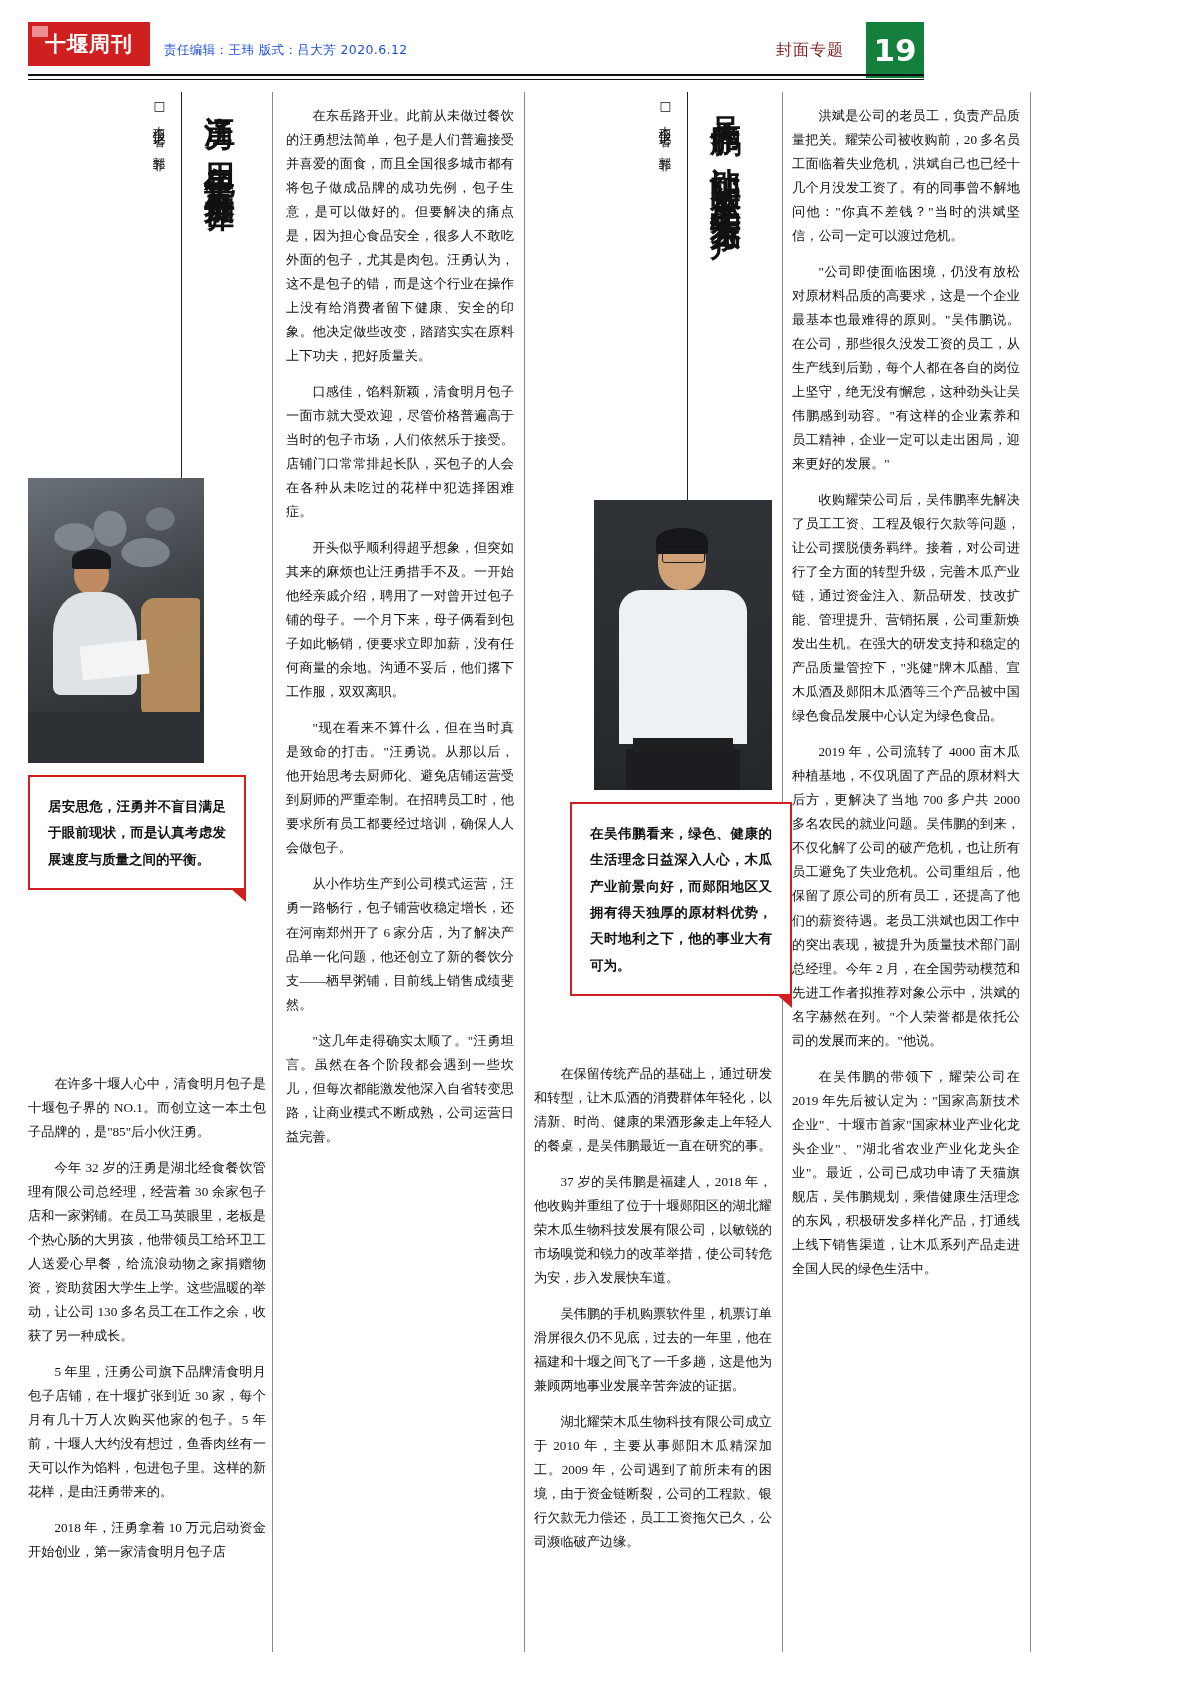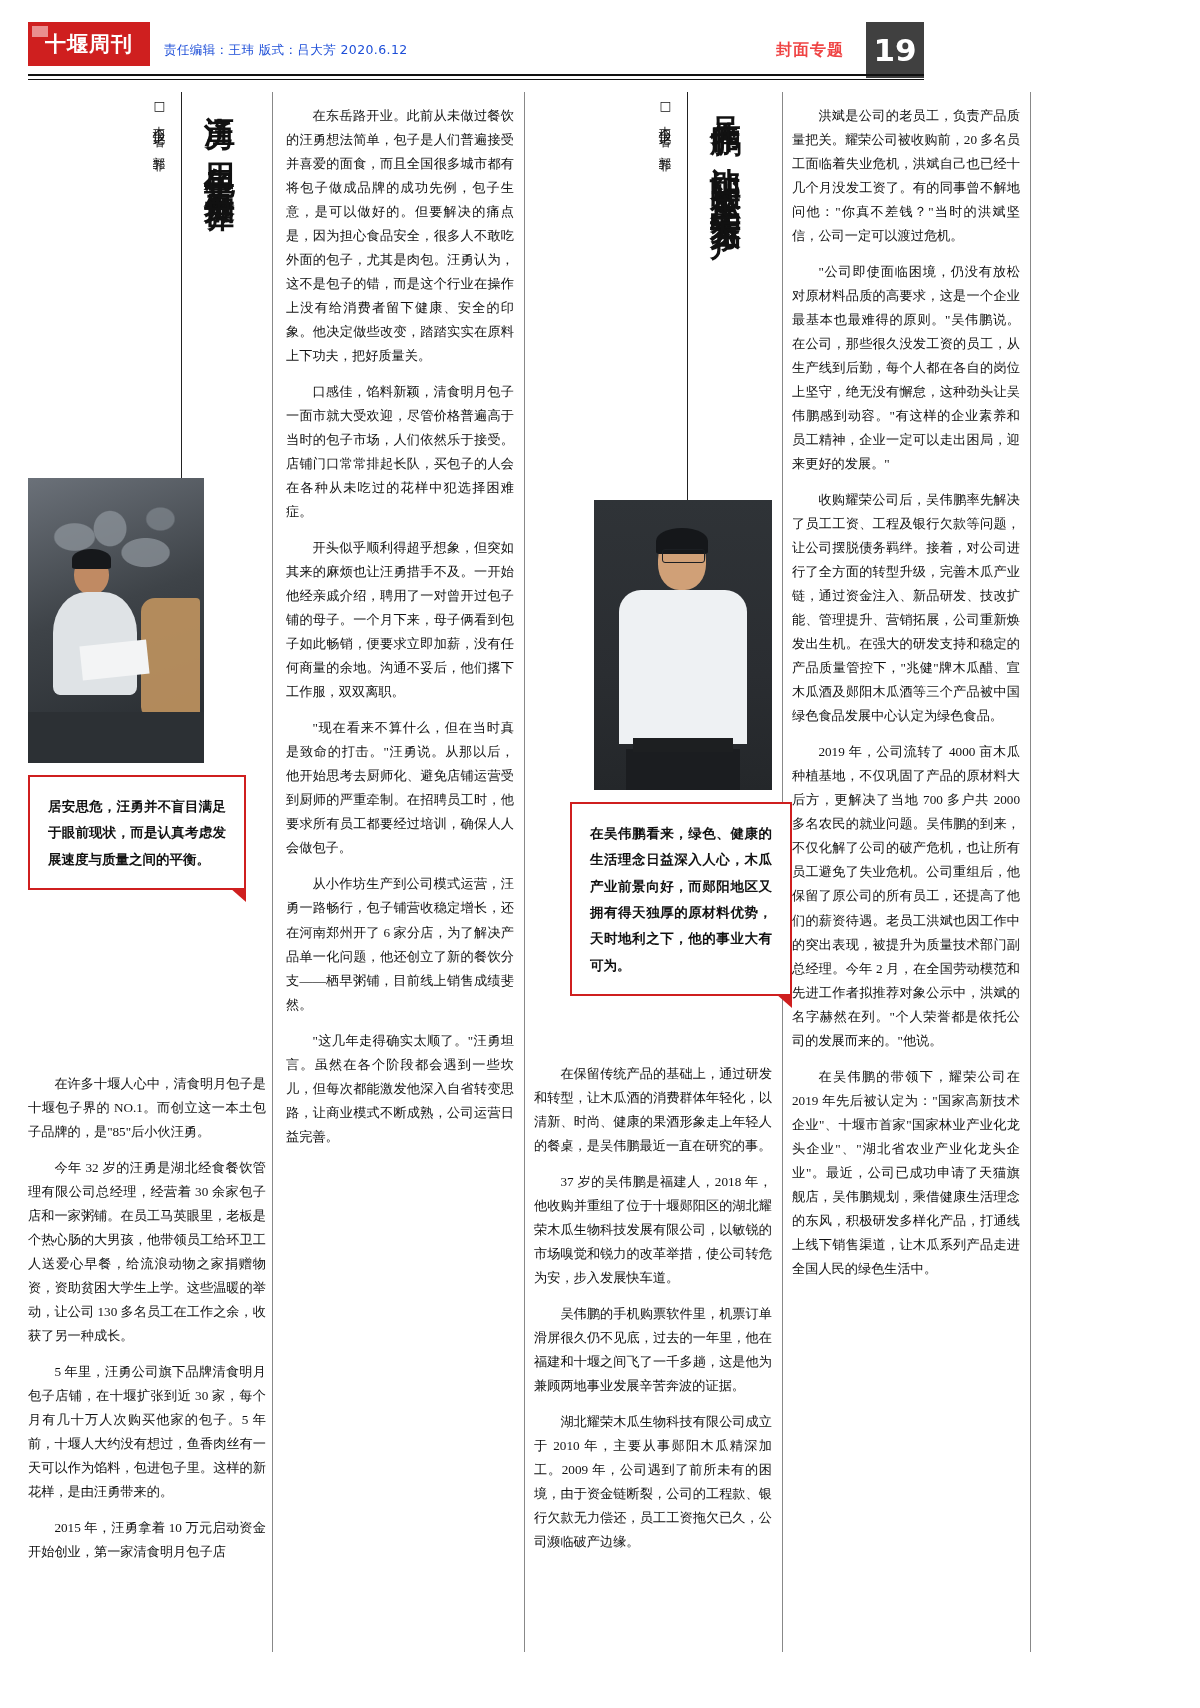--- a/index.html
+++ b/index.html
@@ -62,32 +62,32 @@
     font-family: "DejaVu Sans", sans-serif;
     font-size: 12.5px;
     color: #1d4ed8;
     letter-spacing: 0.4px;
   }
   .mast-section {
     position: absolute;
     right: 80px;
     top: 18px;
     font-family: "DejaVu Sans", sans-serif;
-    font-weight: bold;
+    font-weight: normal;
     font-size: 16px;
-    color: #ef4444;
+    color: #7f1d1d;
     letter-spacing: 1px;
   }
   .mast-pagenum {
     position: absolute;
     right: 0;
     top: 0;
     width: 58px;
     height: 56px;
-    background: #404040;
+    background: #15803d;
     color: #fff;
     font-family: "DejaVu Sans", sans-serif;
     font-weight: bold;
     font-size: 31px;
     display: flex;
     align-items: center;
     justify-content: center;
   }
   .mast-rule {
     position: absolute;
@@ -314,21 +314,21 @@
     <div style="position:absolute;left:30%;top:58%;width:38%;height:12%;background:#f3f4f5;transform:rotate(-6deg);"></div>
     <div class="ph-desk"></div>
   </div>
 
   <div class="pullquote pq1">居安思危，汪勇并不盲目满足于眼前现状，而是认真考虑发展速度与质量之间的平衡。</div>
 
   <div class="runtext c1-lower">
     <p>在许多十堰人心中，清食明月包子是十堰包子界的 NO.1。而创立这一本土包子品牌的，是"85"后小伙汪勇。</p>
     <p>今年 32 岁的汪勇是湖北经食餐饮管理有限公司总经理，经营着 30 余家包子店和一家粥铺。在员工马英眼里，老板是个热心肠的大男孩，他带领员工给环卫工人送爱心早餐，给流浪动物之家捐赠物资，资助贫困大学生上学。这些温暖的举动，让公司 130 多名员工在工作之余，收获了另一种成长。</p>
     <p>5 年里，汪勇公司旗下品牌清食明月包子店铺，在十堰扩张到近 30 家，每个月有几十万人次购买他家的包子。5 年前，十堰人大约没有想过，鱼香肉丝有一天可以作为馅料，包进包子里。这样的新花样，是由汪勇带来的。</p>
-    <p>2015 年，汪勇拿着 10 万元启动资金开始创业，第一家清食明月包子店</p>
+    <p>2018 年，汪勇拿着 10 万元启动资金开始创业，第一家清食明月包子店</p>
   </div>
 
   <div class="runtext c2-full">
     <p>在东岳路开业。此前从未做过餐饮的汪勇想法简单，包子是人们普遍接受并喜爱的面食，而且全国很多城市都有将包子做成品牌的成功先例，包子生意，是可以做好的。但要解决的痛点是，因为担心食品安全，很多人不敢吃外面的包子，尤其是肉包。汪勇认为，这不是包子的错，而是这个行业在操作上没有给消费者留下健康、安全的印象。他决定做些改变，踏踏实实在原料上下功夫，把好质量关。</p>
     <p>口感佳，馅料新颖，清食明月包子一面市就大受欢迎，尽管价格普遍高于当时的包子市场，人们依然乐于接受。店铺门口常常排起长队，买包子的人会在各种从未吃过的花样中犯选择困难症。</p>
     <p>开头似乎顺利得超乎想象，但突如其来的麻烦也让汪勇措手不及。一开始他经亲戚介绍，聘用了一对曾开过包子铺的母子。一个月下来，母子俩看到包子如此畅销，便要求立即加薪，没有任何商量的余地。沟通不妥后，他们撂下工作服，双双离职。</p>
     <p>"现在看来不算什么，但在当时真是致命的打击。"汪勇说。从那以后，他开始思考去厨师化、避免店铺运营受到厨师的严重牵制。在招聘员工时，他要求所有员工都要经过培训，确保人人会做包子。</p>
     <p>从小作坊生产到公司模式运营，汪勇一路畅行，包子铺营收稳定增长，还在河南郑州开了 6 家分店，为了解决产品单一化问题，他还创立了新的餐饮分支——栖早粥铺，目前线上销售成绩斐然。</p>
     <p>"这几年走得确实太顺了。"汪勇坦言。虽然在各个阶段都会遇到一些坎儿，但每次都能激发他深入自省转变思路，让商业模式不断成熟，公司运营日益完善。</p>
   </div>

